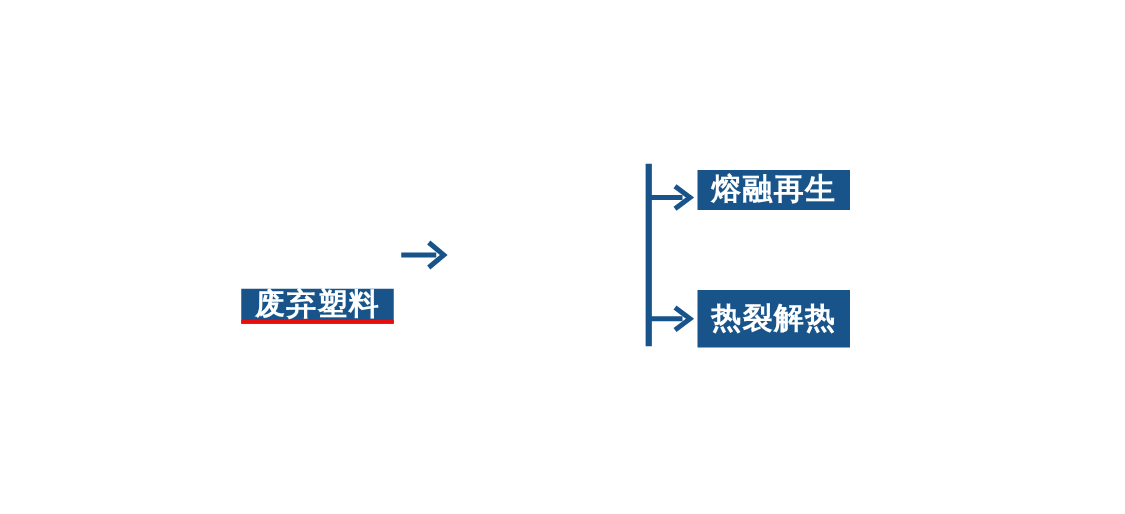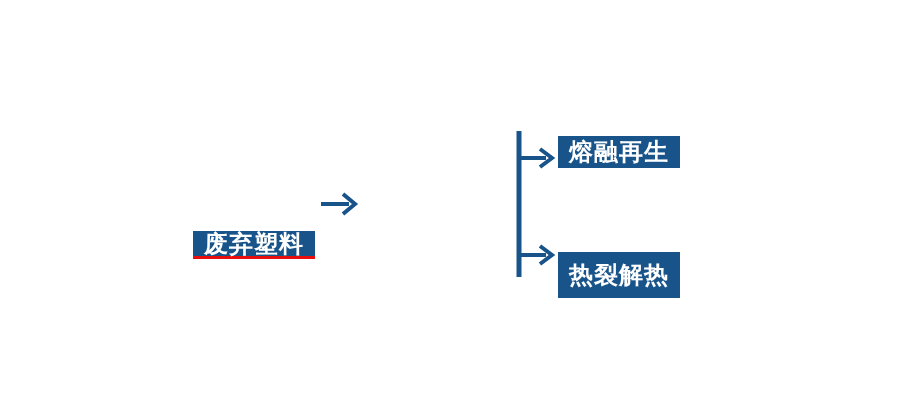--- a/index.html
+++ b/index.html
@@ -103,17 +103,17 @@
         <line x1="11" y1="131" x2="38" y2="131" stroke="#18548a" stroke-width="4" stroke-linecap="butt"></line>
         <polyline points="32,122 44,131 32,140" fill="none" stroke="#18548a" stroke-width="4" stroke-linecap="butt" stroke-linejoin="miter"></polyline>
       </g>
     </svg>
   </div>
 
   <div class="node node-blue" style="left:558px; top:136px; width:122px; height:32px;">
     <span class="node-label">熔融再生</span>
   </div>
 
-  <div class="node node-blue" style="left:558px; top:232px; width:122px; height:46px;margin-top:20px;">
+  <div class="node node-blue" style="left:558px; top:232px; width:122px; height:46px;">
     <span class="node-label">热裂解热</span>
   </div>
 
 </div>
 
 </body></html>

